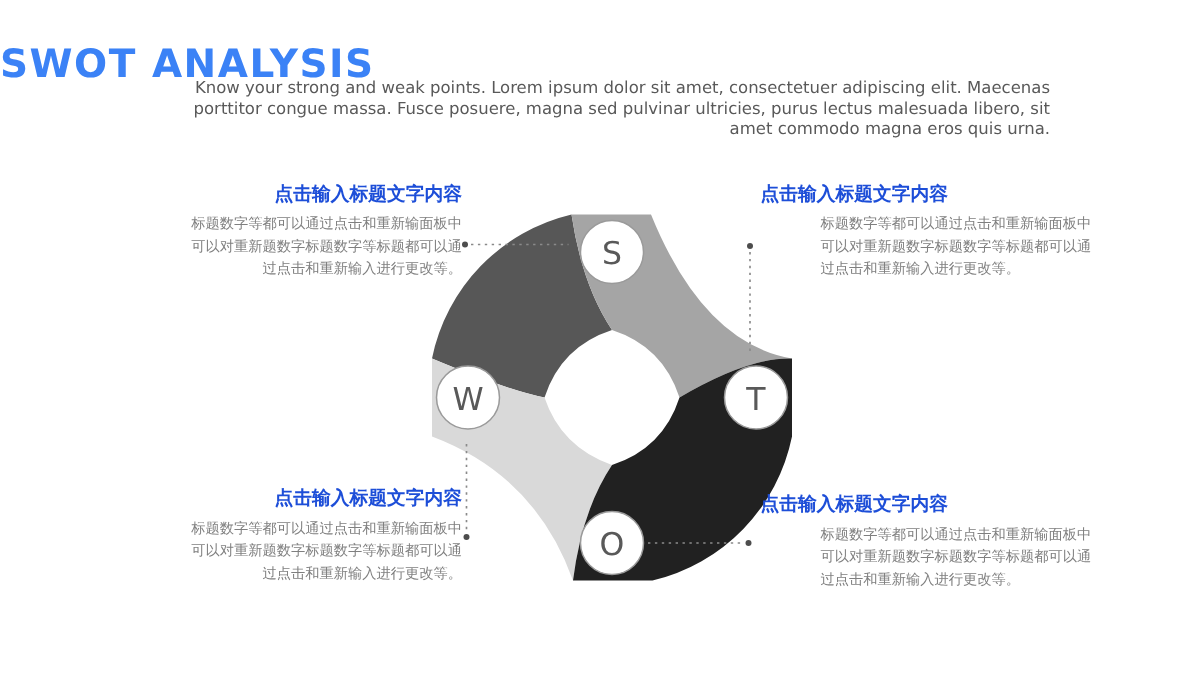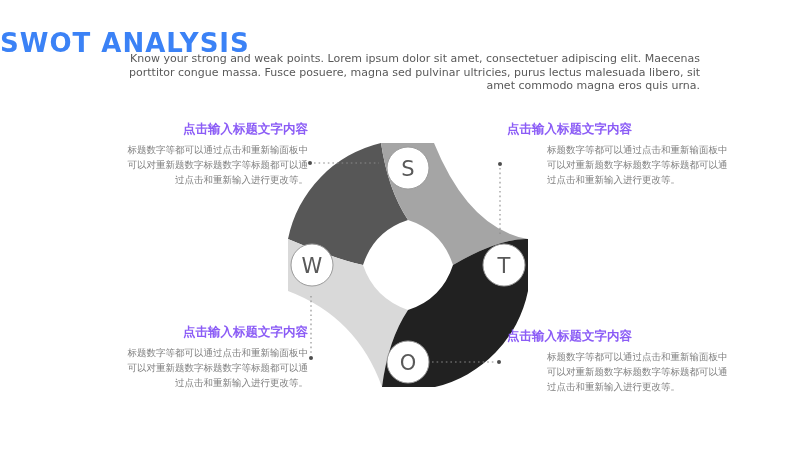--- a/index.html
+++ b/index.html
@@ -13,21 +13,21 @@
   }
   .slide-subtitle{
     position:absolute;top:52px;left:100px;width:600px;text-align:right;
     font-size:11px;line-height:13.5px;color:#595959;
   }
   .diagram-svg{position:absolute;left:0;top:0;}
   .info-block{
     position:absolute;width:222px;
   }
   .info-block .block-title{
-    font-size:12.5px;font-weight:700;color:#8b5cf6;margin-bottom:4px;
+    font-size:12.5px;font-weight:700;color:#1d4ed8;margin-bottom:4px;
   }
   .info-block .block-body{
     font-size:9.5px;line-height:15px;color:#7f7f7f;margin-left:40px;
   }
   .align-right{text-align:right;}
   .align-left{text-align:left;}
   .blk-tl{left:86px;top:121px;}
   .blk-tr{left:507px;top:121px;}
   .blk-bl{left:86px;top:324px;}
   .blk-br{left:507px;top:328px;}

